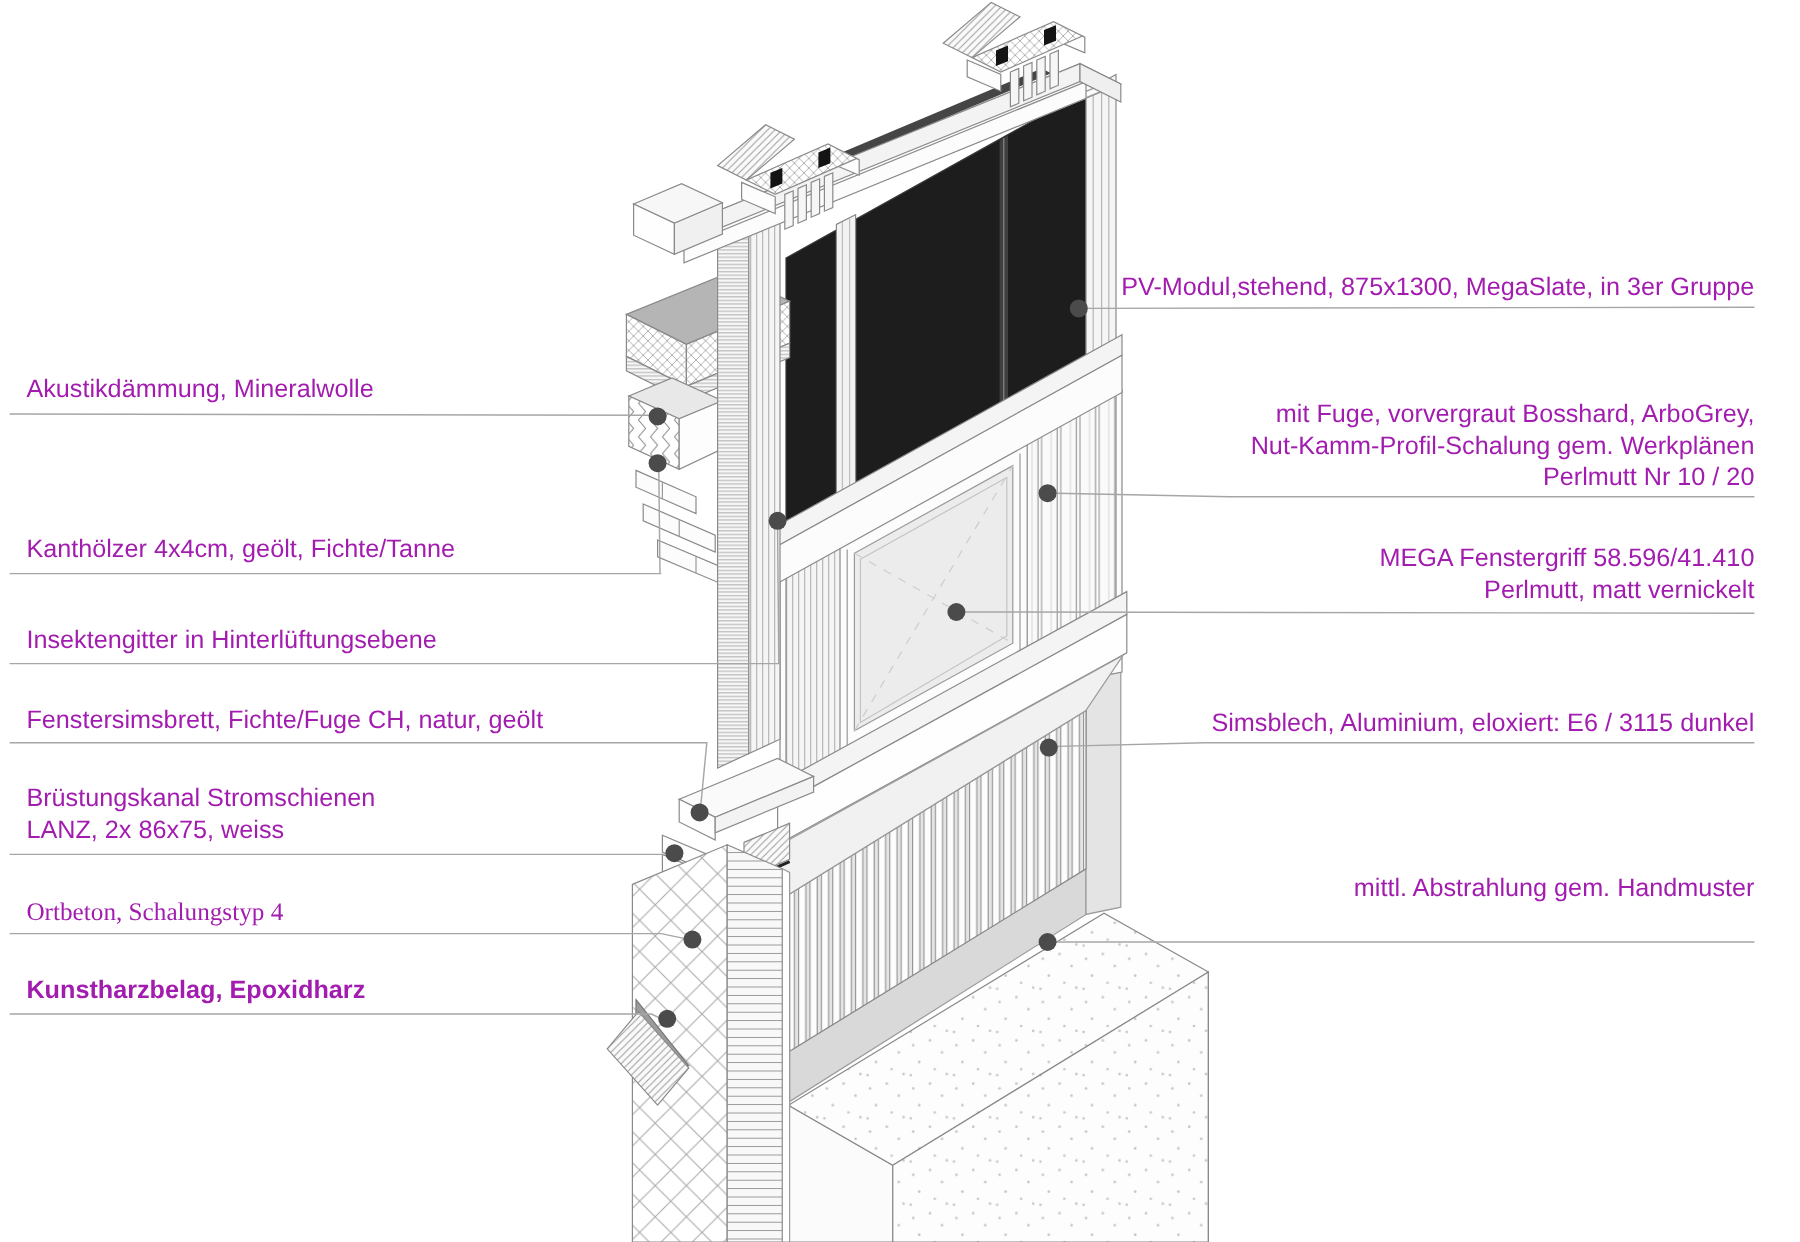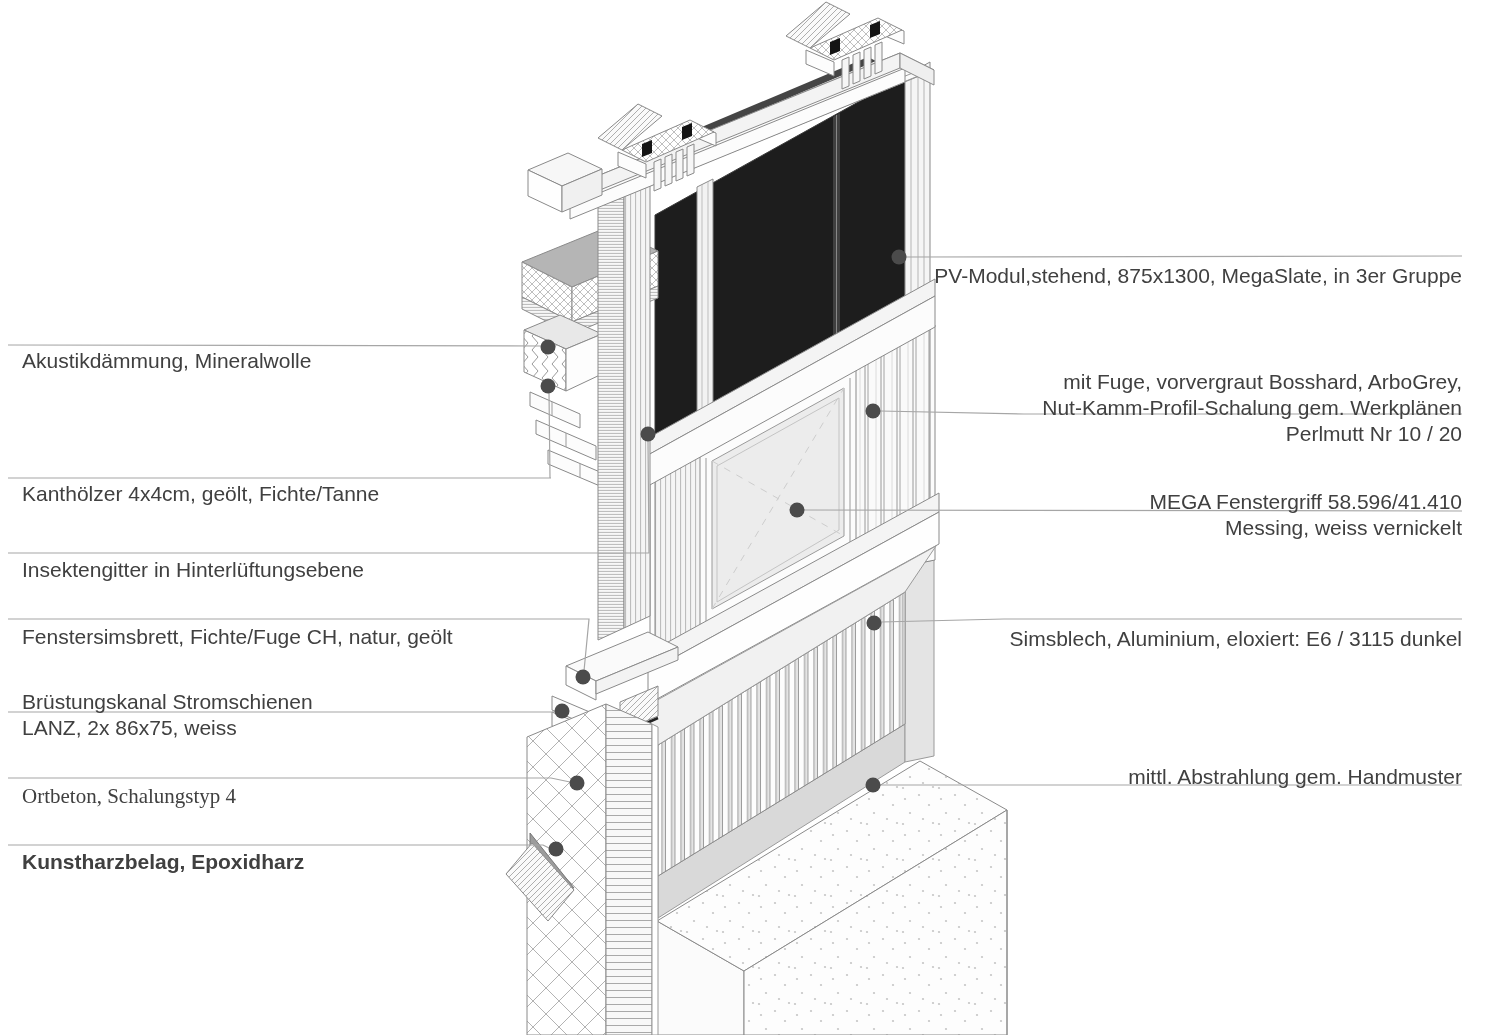--- a/index.html
+++ b/index.html
@@ -1,19 +1,19 @@
 <!DOCTYPE html>
 <html><head>
 <meta charset="utf-8">
 <style>
   html,body{margin:0;padding:0;background:#ffffff;}
   #stage{position:relative;width:1500px;height:1035px;background:#ffffff;overflow:hidden;
          font-family:"Liberation Sans","DejaVu Sans",sans-serif;}
   #drawing{position:absolute;left:0;top:0;}
-  .callout{position:absolute;color:#404040;font-size:21px;line-height:26px;white-space:nowrap;margin-top:36px;}
+  .callout{position:absolute;color:#a21caf;font-size:21px;line-height:26px;white-space:nowrap;}
   .callout.right{text-align:right;}
   .callout span{display:block;}
 </style>
 </head>
 <body>
 
 <div id="stage">
 
 <svg id="drawing" width="1500" height="1035" viewBox="0 0 1500 1035">
   <defs>
@@ -248,21 +248,21 @@
 <div class="callout right" style="right:38px;top:227px;">
   <span>PV-Modul,stehend, 875x1300, MegaSlate, in 3er Gruppe</span>
 </div>
 <div class="callout right" style="right:38px;top:333px;">
   <span>mit Fuge, vorvergraut Bosshard, ArboGrey,</span>
   <span>Nut-Kamm-Profil-Schalung gem. Werkplänen</span>
   <span>Perlmutt Nr 10 / 20</span>
 </div>
 <div class="callout right" style="right:38px;top:453px;">
   <span>MEGA Fenstergriff 58.596/41.410</span>
-  <span>Messing, weiss vernickelt</span>
+  <span>Perlmutt, matt vernickelt</span>
 </div>
 <div class="callout right" style="right:38px;top:590px;text-align:center;">
   <span>Simsblech, Aluminium, eloxiert: E6 / 3115 dunkel</span>
 </div>
 <div class="callout right" style="right:38px;top:728px;">
   <span>mittl. Abstrahlung gem. Handmuster</span>
 </div>
 
 </div>
 

